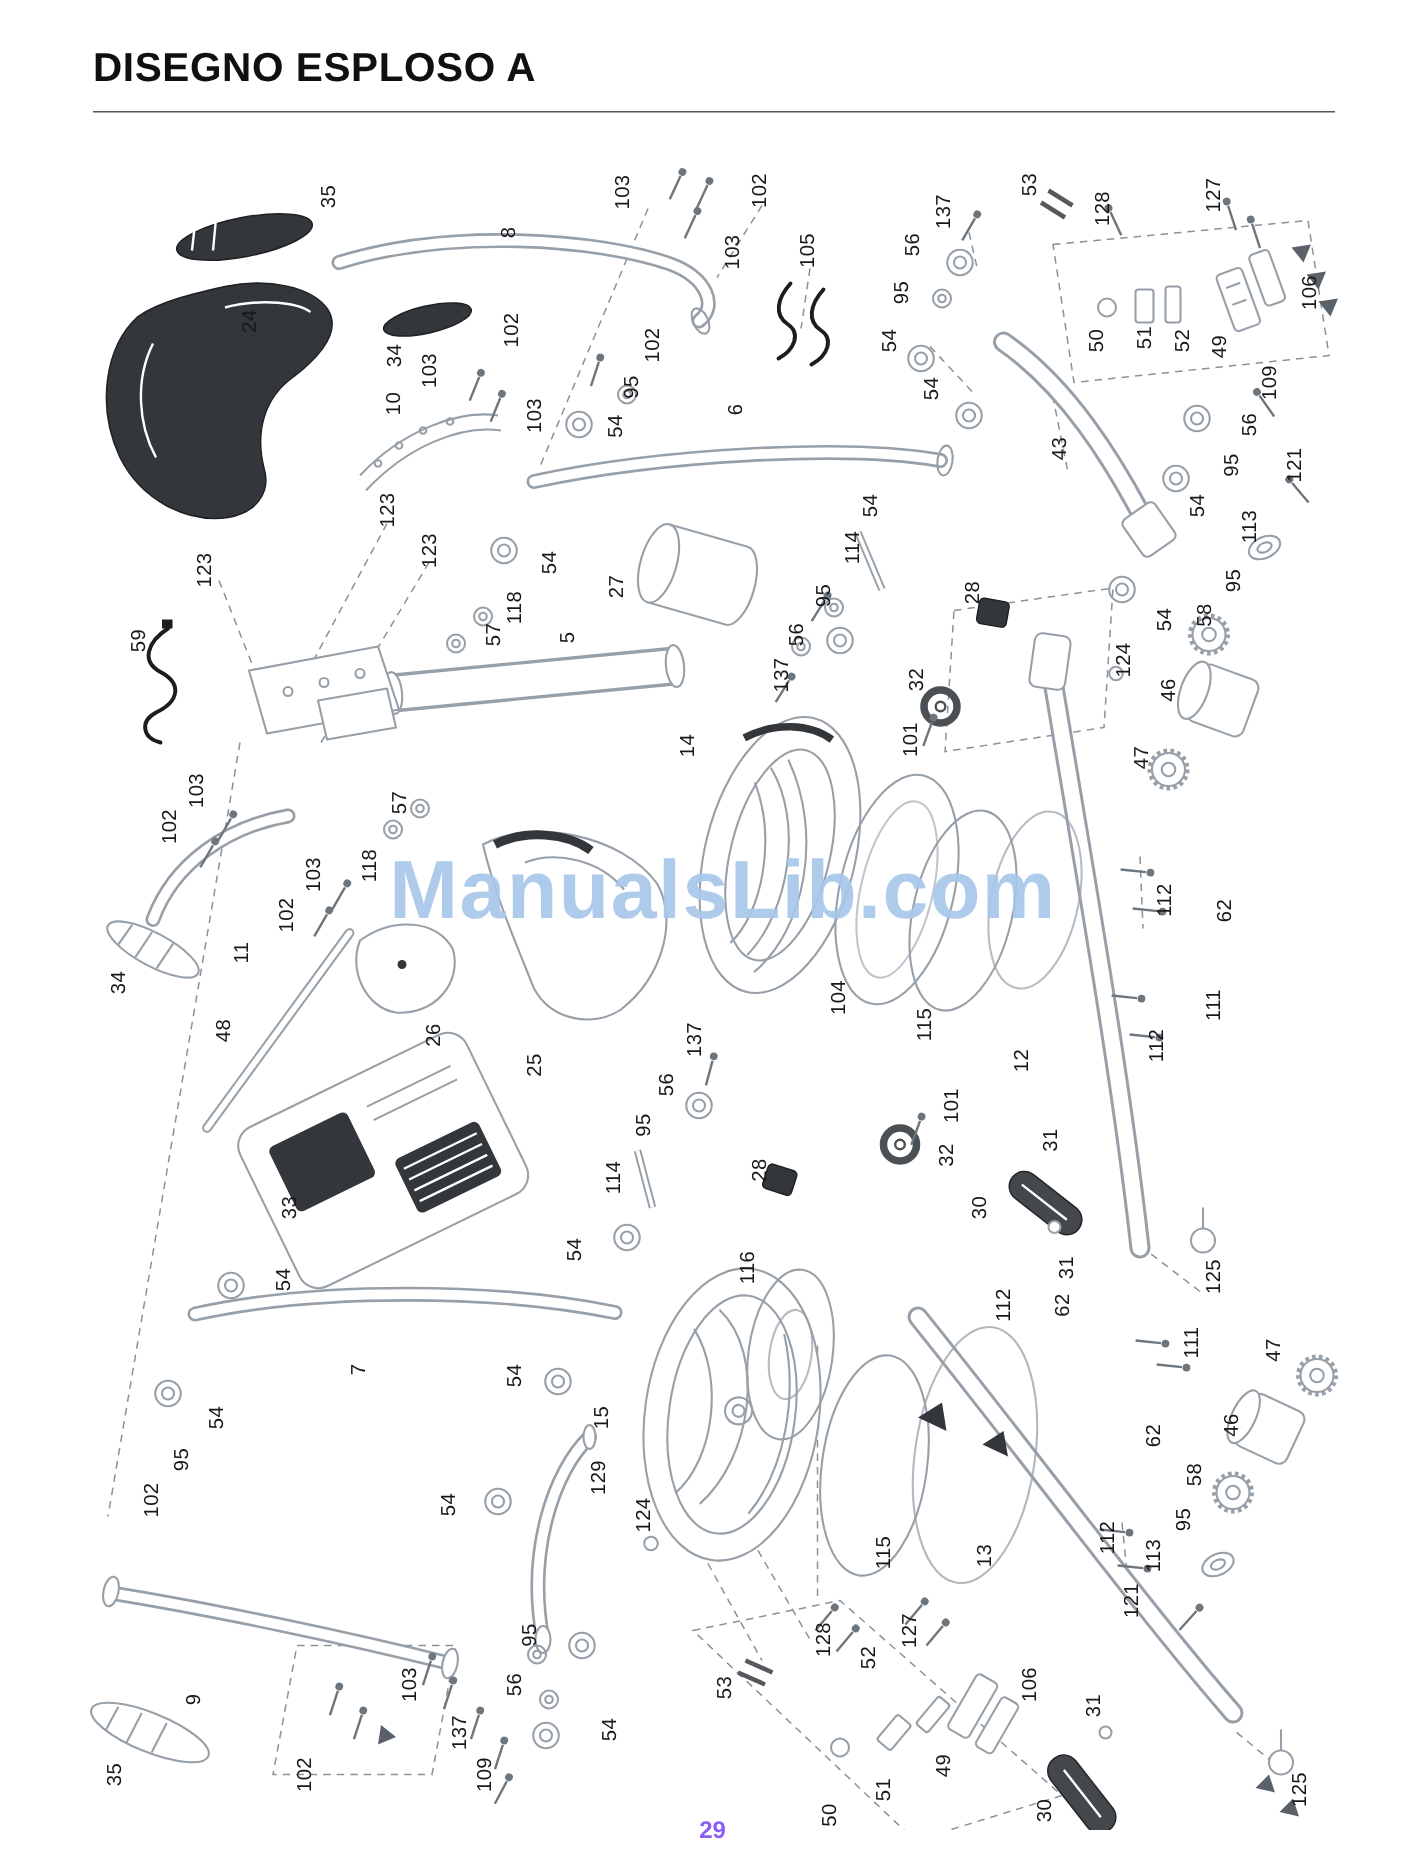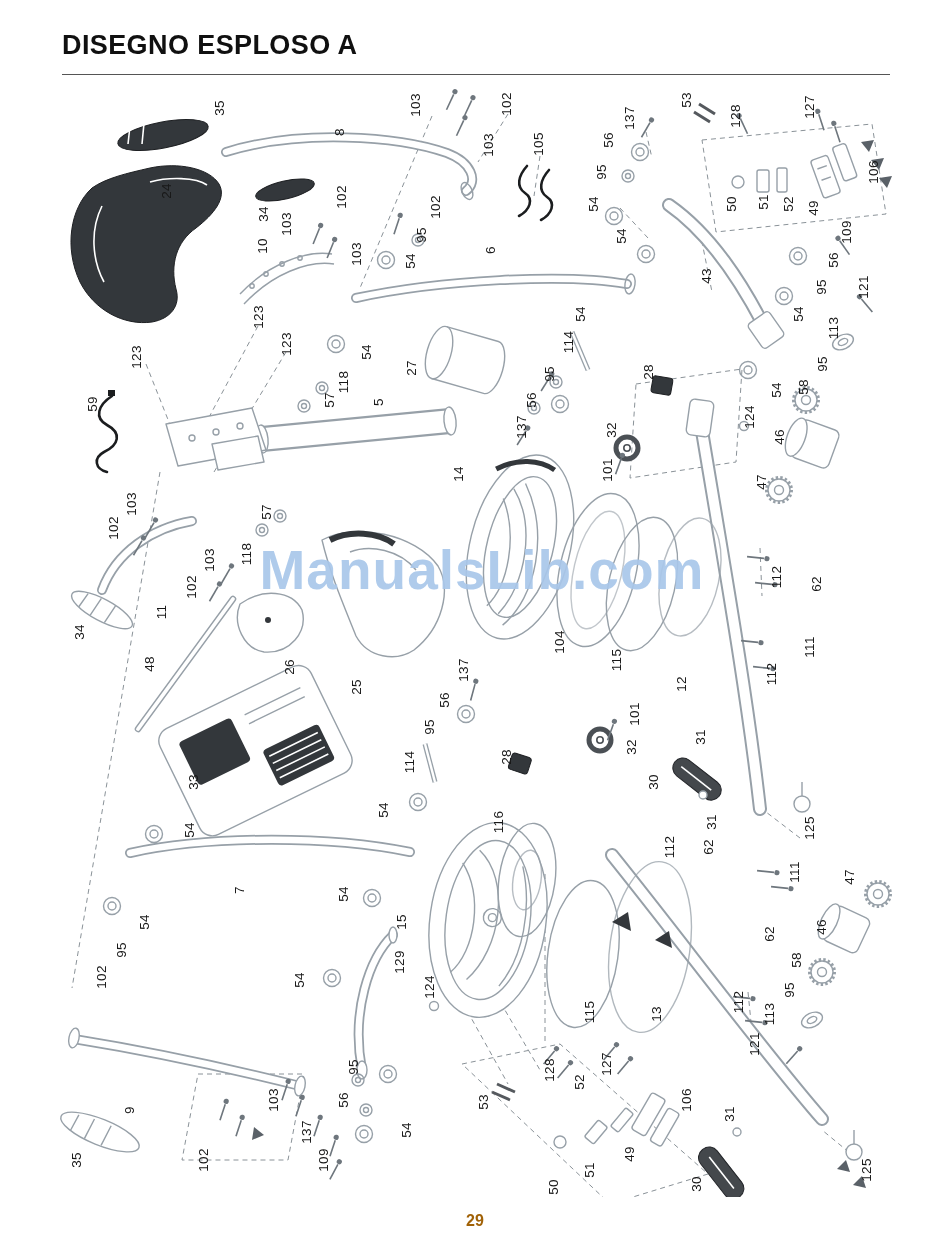--- a/index.html
+++ b/index.html
@@ -8,34 +8,34 @@
     position:relative; width:950px; height:1248px; background:#fff;
     font-family:"Liberation Sans", sans-serif; overflow:hidden;border-radius:13px;
   }
   .hdr {
     position:absolute; left:62px; right:60px; top:30px;
     display:flex; justify-content:space-between; align-items:flex-end;
   }
   .hdr h1 { font-size:27px; font-weight:bold; color:#101010; letter-spacing:.4px; }
   .model { font-size:15px; color:#1c1c1c; padding-bottom:4px; }
   .rule { position:absolute; left:62px; right:60px; top:74px; border-top:1px solid #555; }
-  .diagram { position:absolute; left:0; top:72px; width:950px; height:1125px; }
+  .diagram { position:absolute; left:0; top:95px; width:950px; height:1125px; }
   .diagram svg { position:absolute; left:0; top:0; }
   .watermark {
     position:absolute; left:482px; top:498px; transform:translate(-50%,-50%);
     font-size:55px; font-weight:bold; color:#a9c7ea; opacity:.92;
     letter-spacing:1px; white-space:nowrap; pointer-events:none;
   }
   .labels { position:absolute; left:0; top:-80px; width:950px; height:1248px; }
   .part-label {
     position:absolute; transform:translate(-50%,-50%) rotate(-90deg);
     font-size:13.5px; color:#181818; white-space:nowrap; letter-spacing:.3px;
   }
   .ftr { position:absolute; left:0; right:0; top:1212px; text-align:center;
-    font-size:16px; font-weight:bold; color:#a16207; }
+    font-size:16px; font-weight:bold; color:#8b5cf6; }
 
   
   svg .to  { stroke:#97a0a8; stroke-width:10;  fill:none; stroke-linecap:round; }
   svg .ti  { stroke:#ffffff; stroke-width:6.5; fill:none; stroke-linecap:round; }
   svg .tom { stroke:#97a0a8; stroke-width:14;  fill:none; stroke-linecap:round; }
   svg .tim { stroke:#ffffff; stroke-width:10;  fill:none; stroke-linecap:round; }
   svg .tob { stroke:#97a0a8; stroke-width:26;  fill:none; stroke-linecap:butt; }
   svg .tib { stroke:#ffffff; stroke-width:21.5;fill:none; stroke-linecap:butt; }
   svg .tot { stroke:#97a0a8; stroke-width:6.5; fill:none; stroke-linecap:round; }
   svg .tit { stroke:#ffffff; stroke-width:3.8; fill:none; stroke-linecap:round; }

